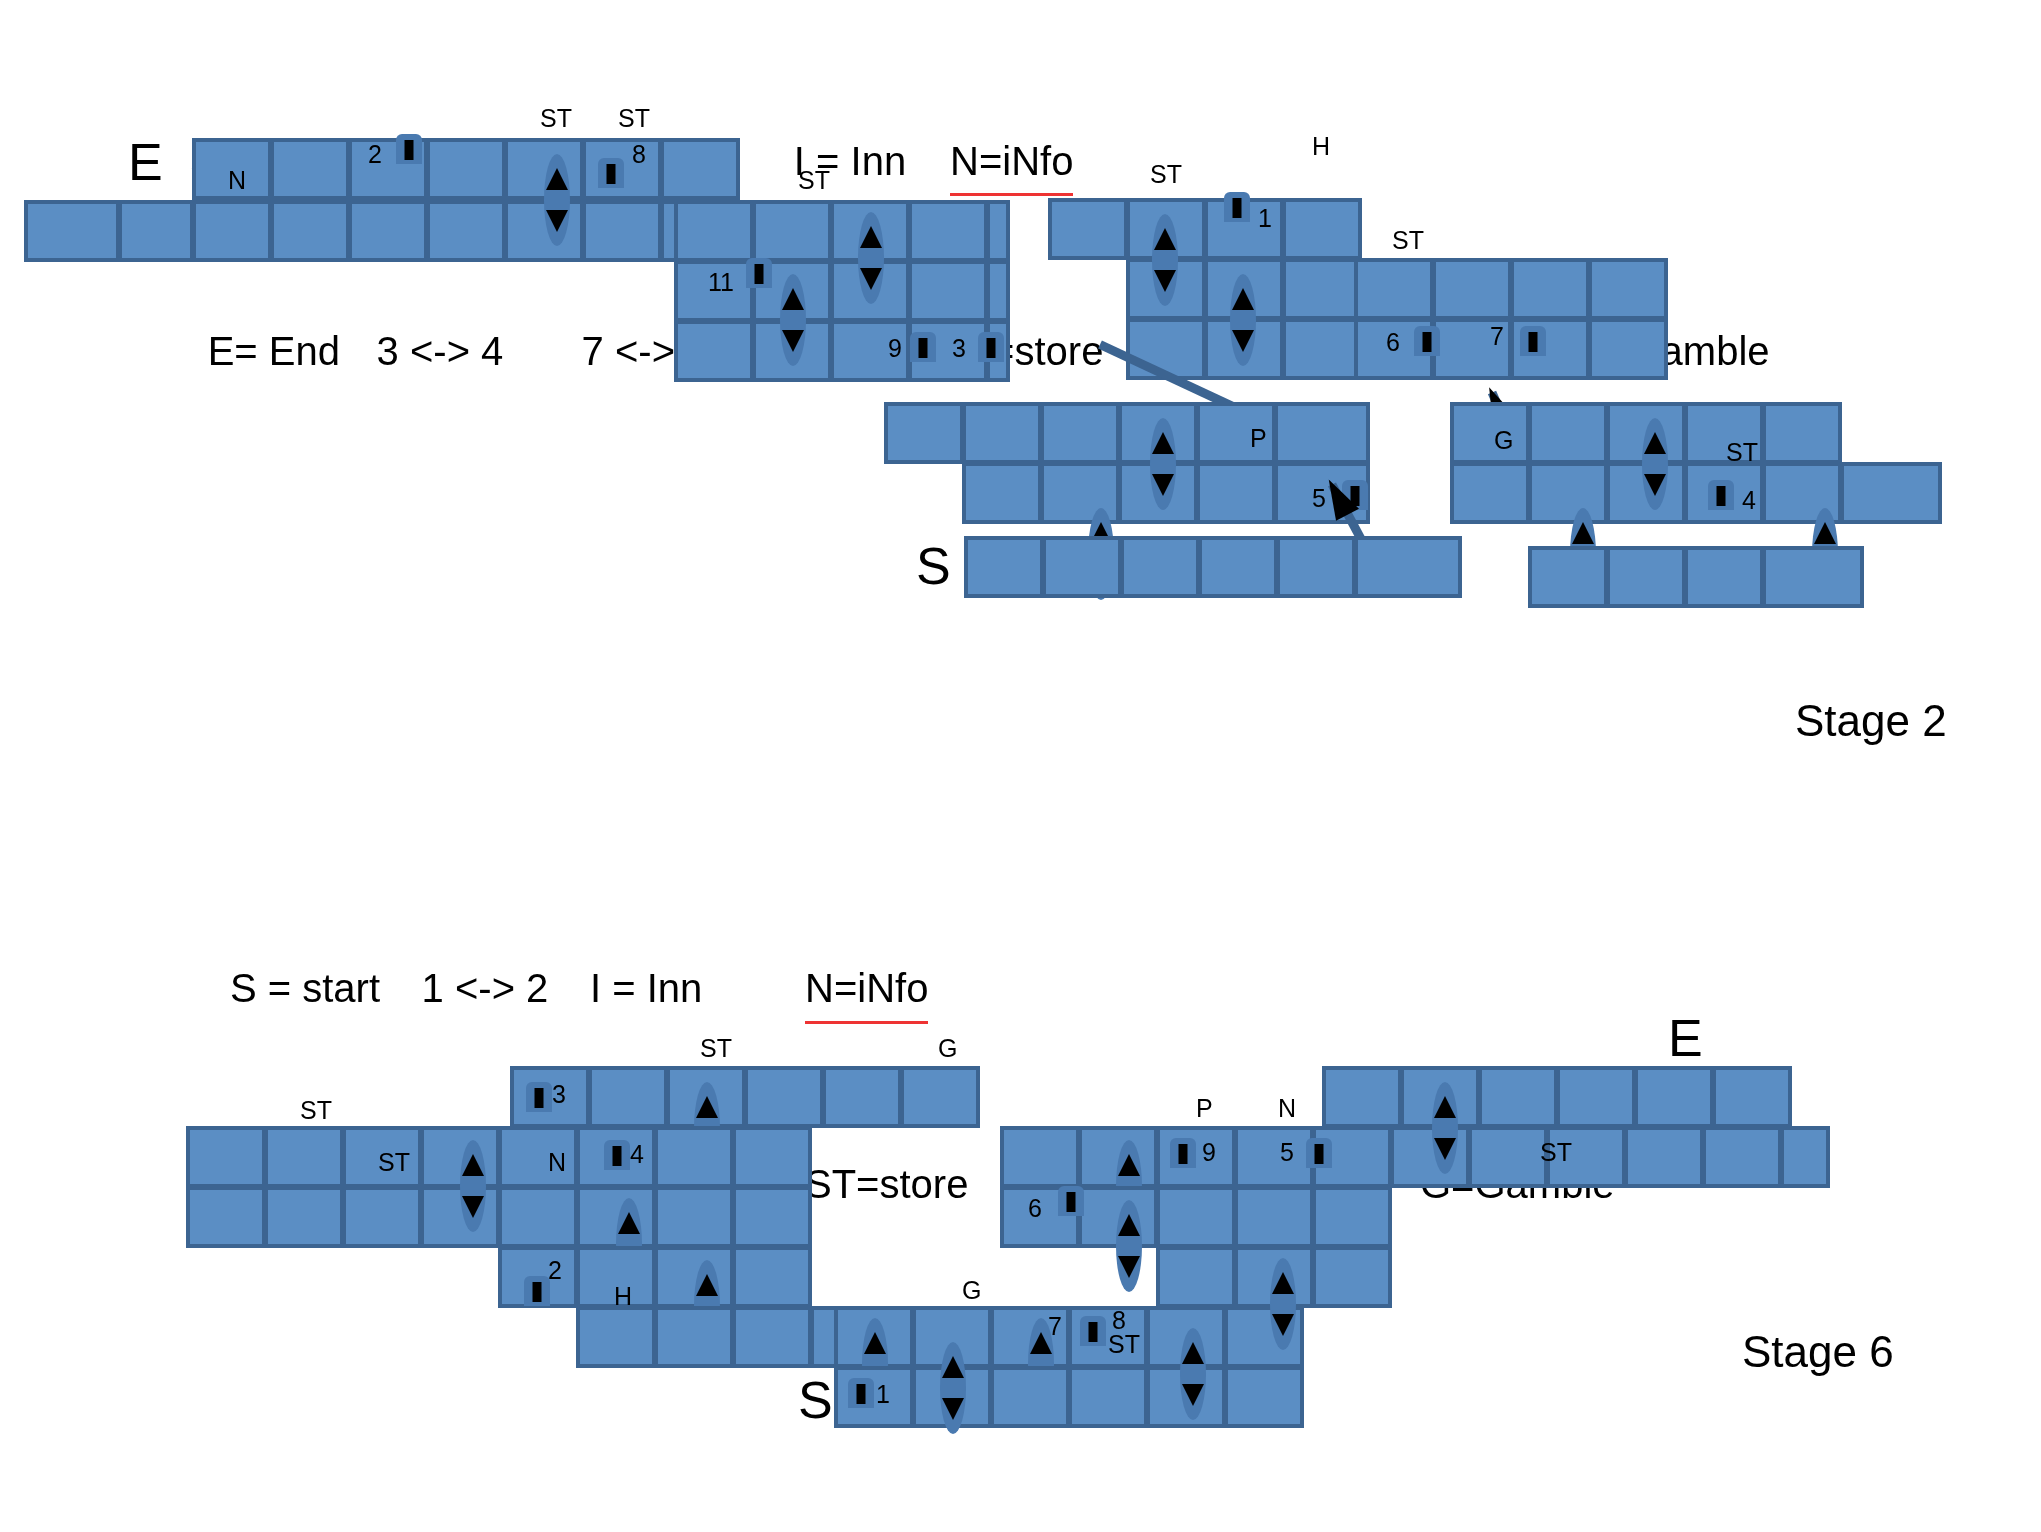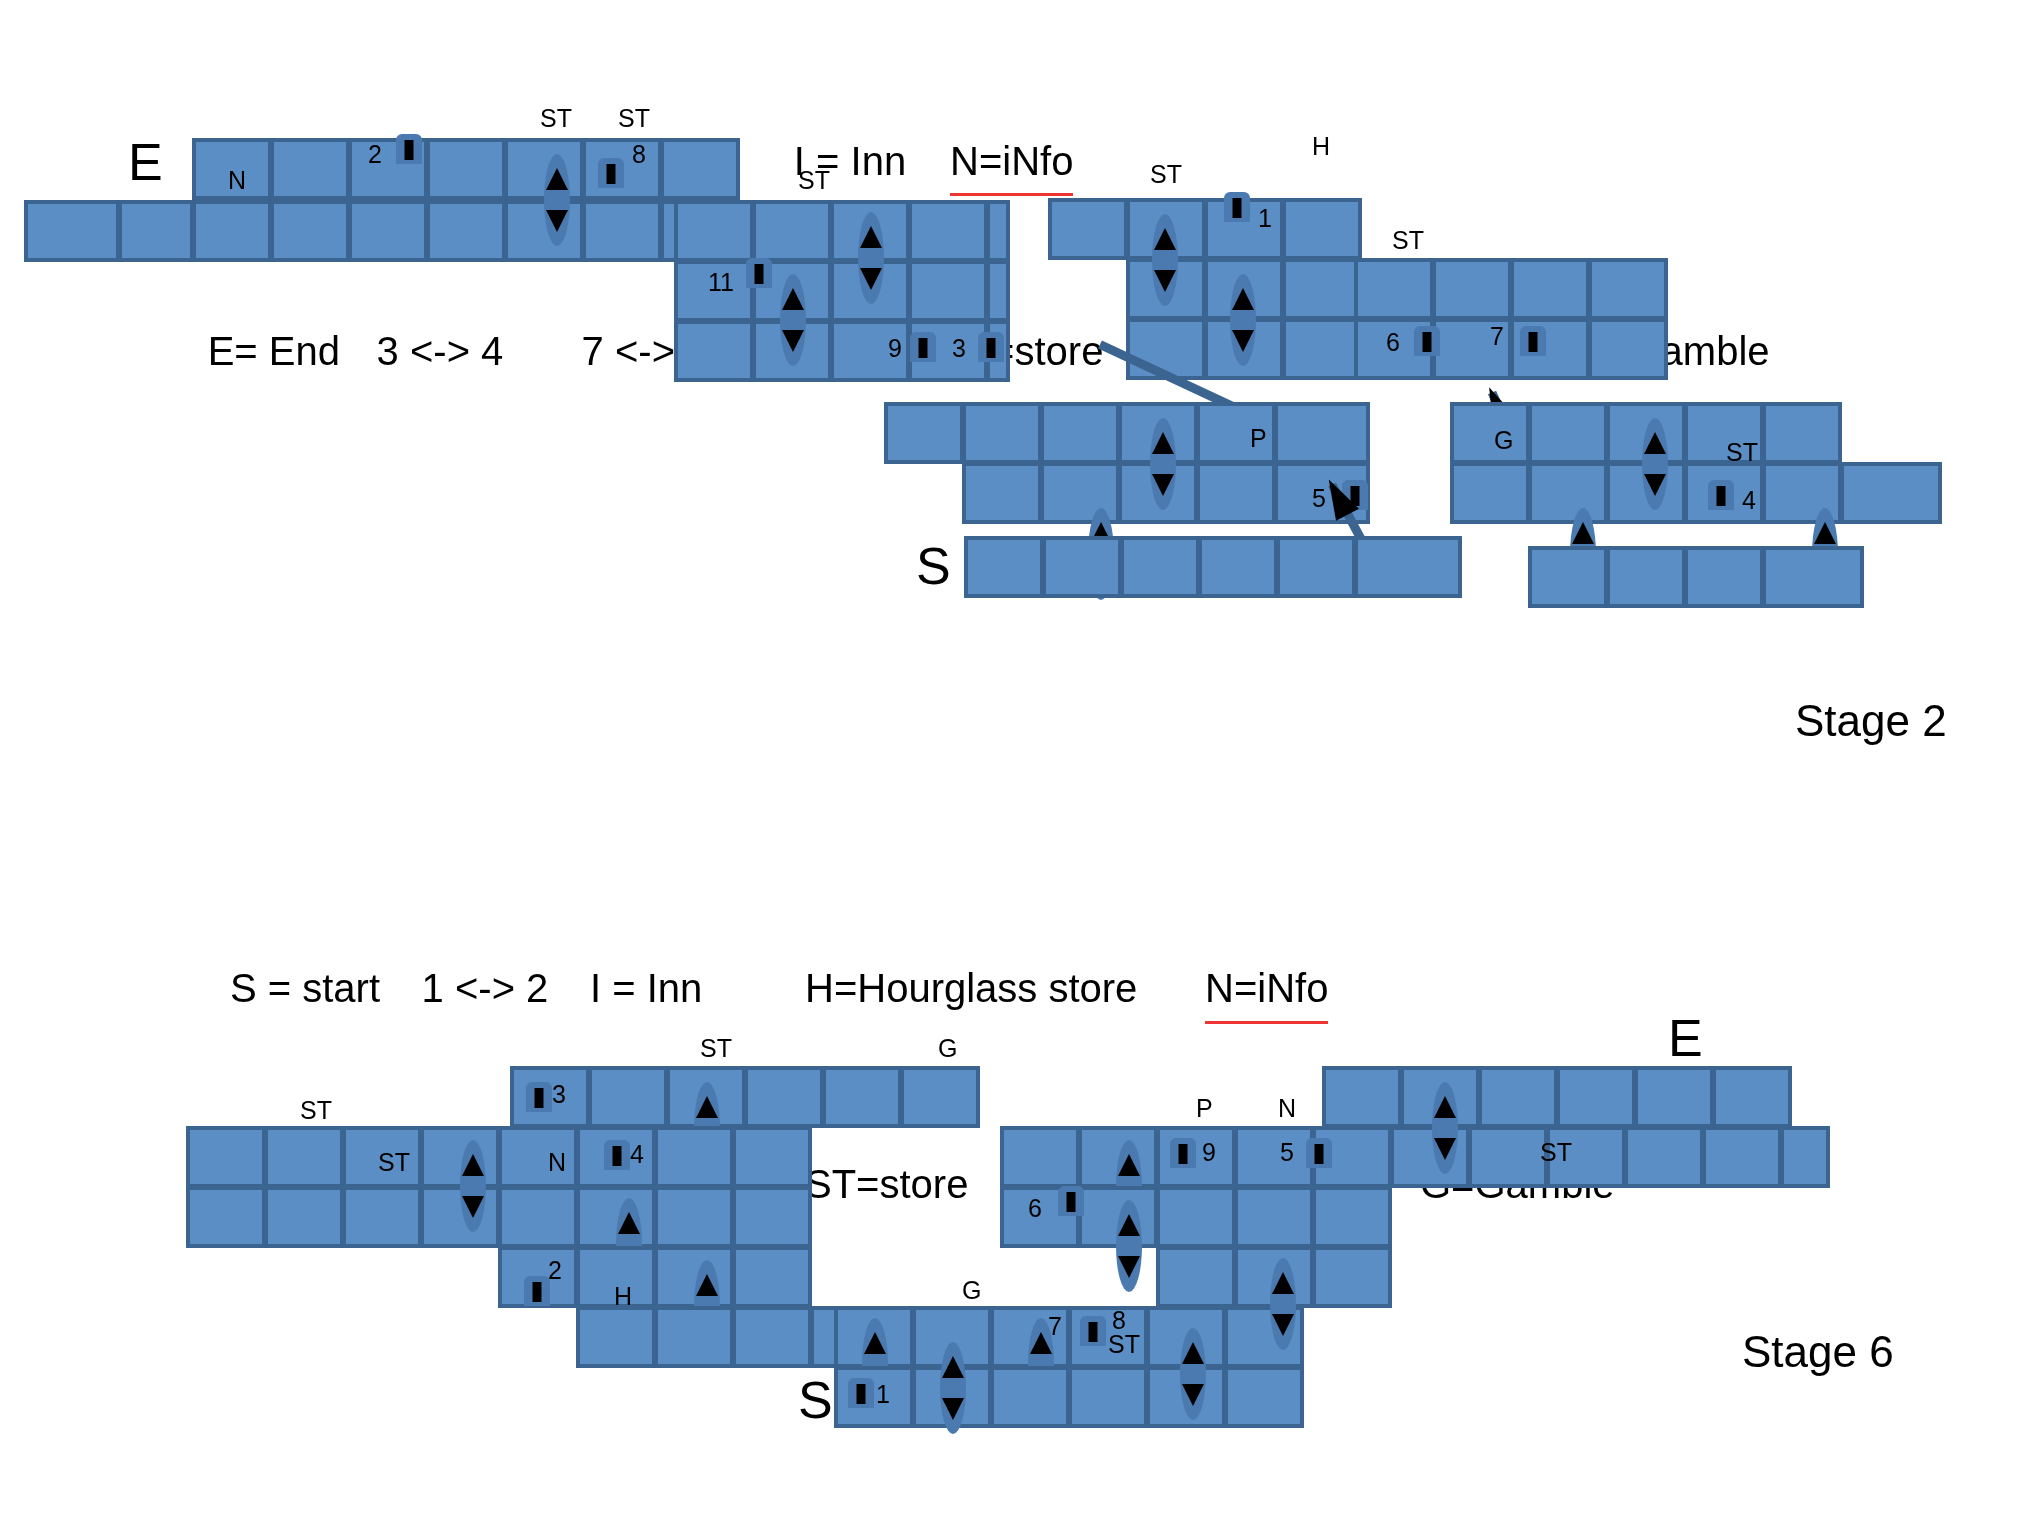--- a/index.html
+++ b/index.html
@@ -273,21 +273,20 @@
     <div class="harrow right" style="left:1860px;top:422px;"></div>
   </div>
 
   <span class="stage-caption" id="stage14-caption">Stage 2</span>
 
   <div class="legend legend-7">
     <div class="lrow">
       <span class="lcell" style="width:380px;text-align:right;">S = start</span>
       <span class="lcell" style="width:210px;text-align:center;">1 &lt;-&gt; 2</span>
       <span class="lcell" style="width:215px;text-align:left;">I = Inn</span>
-      <span class="lcell" style="width:400px;text-align:left;">H=Hourglass store</span>
       <span class="lcell underline-red" style="text-align:left;">N=iNfo</span>
     </div>
     <div class="lrow">
       <span class="lcell" style="width:380px;text-align:right;">E= End</span>
       <span class="lcell" style="width:210px;text-align:center;">3 &lt;-&gt; 3</span>
       <span class="lcell" style="width:215px;text-align:center;">6 &lt;-&gt; 7</span>
       <span class="lcell" style="width:215px;text-align:left;">ST=store</span>
       <span class="lcell" style="width:400px;text-align:left;">P=Passageway</span>
       <span class="lcell" style="text-align:left;">G=Gamble</span>
     </div>

